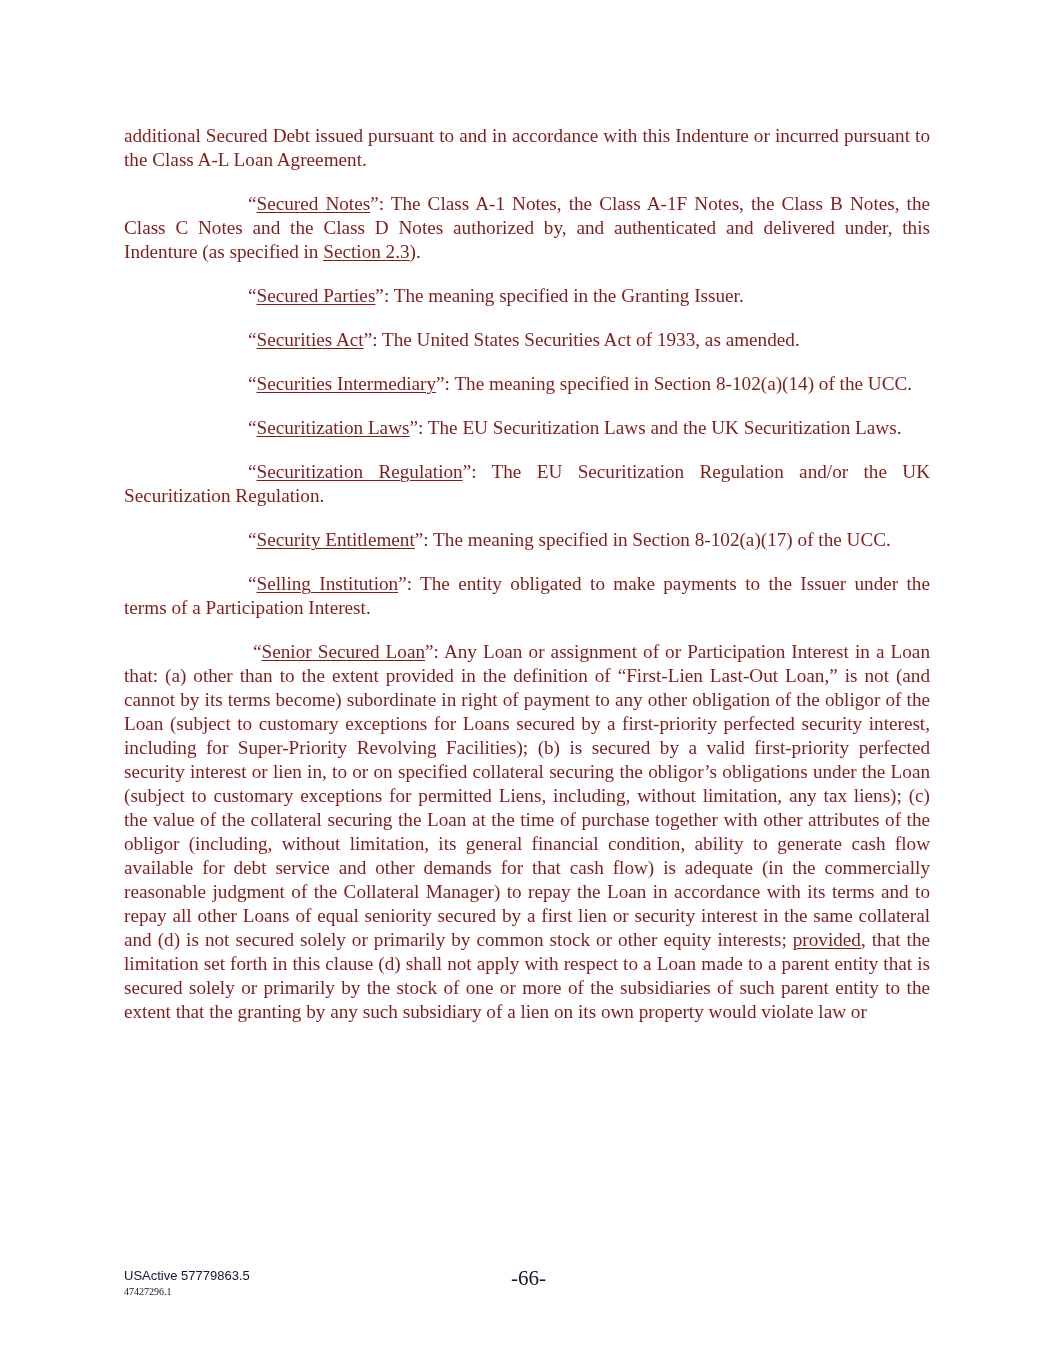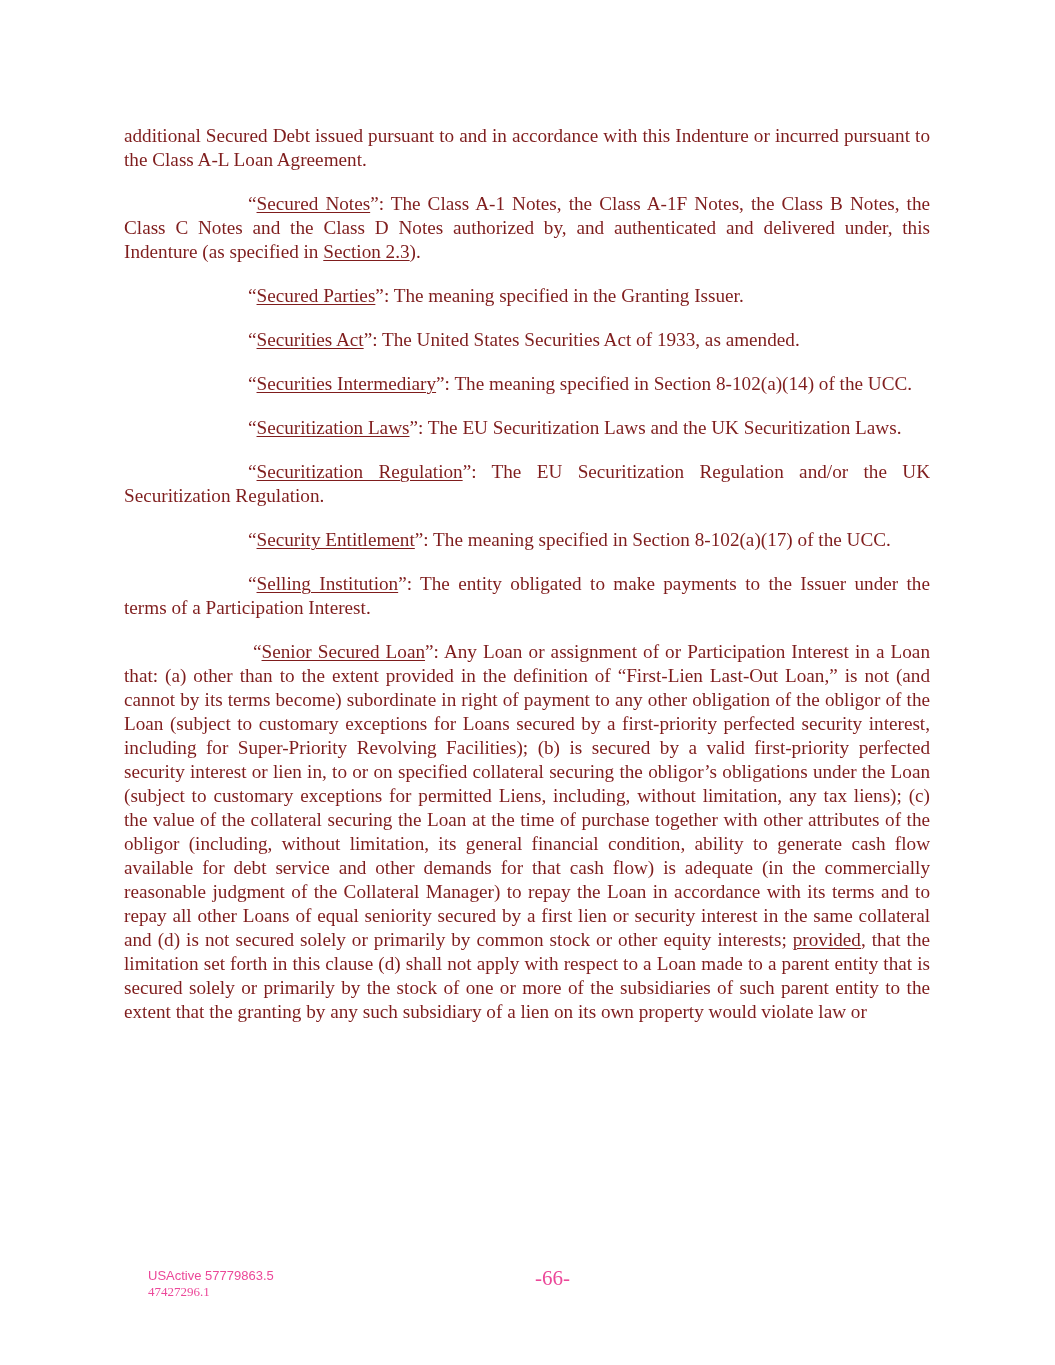--- a/index.html
+++ b/index.html
@@ -6,23 +6,23 @@
   body { width: 1055px; height: 1365px; position: relative; overflow: hidden; }
   .page {
     position: absolute; left: 124px; top: 124px; width: 806px;
     font-family: "Liberation Serif", "DejaVu Serif", serif;
     font-size: 19.2px; line-height: 24px; color: #7f1d1d;
   }
   .para { margin: 0 0 20px 0; text-align: justify; text-align-last: left; }
   .para.indent { text-indent: 124px; }
   .para.indent2 { text-indent: 129px; }
   .u { text-decoration: underline; text-underline-offset: 2px; text-decoration-thickness: 1px; }
-  .footer { position: absolute; left: 124px; top: 1268px; width: 806px; color: #ec4899; margin-left: 24px; }
+  .footer { position: absolute; left: 124px; top: 1268px; width: 806px; color: #0f172a; }
   .docid { font-family: "Liberation Sans", "DejaVu Sans", sans-serif; font-size: 13px; line-height: 16px; }
-  .docid2 { font-family: "Liberation Serif", "DejaVu Serif", serif; font-size: 13px; line-height: 16px; }
+  .docid2 { font-family: "Liberation Serif", "DejaVu Serif", serif; font-size: 10px; line-height: 16px; }
   .pagenum { position: absolute; left: 387px; top: -2px; font-family: "Liberation Serif", "DejaVu Serif", serif; font-size: 21px; }
 </style>
 </head>
 <body>
 
 <div class="page">
   <p class="para">
     <span>additional Secured Debt issued pursuant to and in accordance with this Indenture or incurred pursuant to the Class A-L Loan Agreement.</span>
   </p>
 

